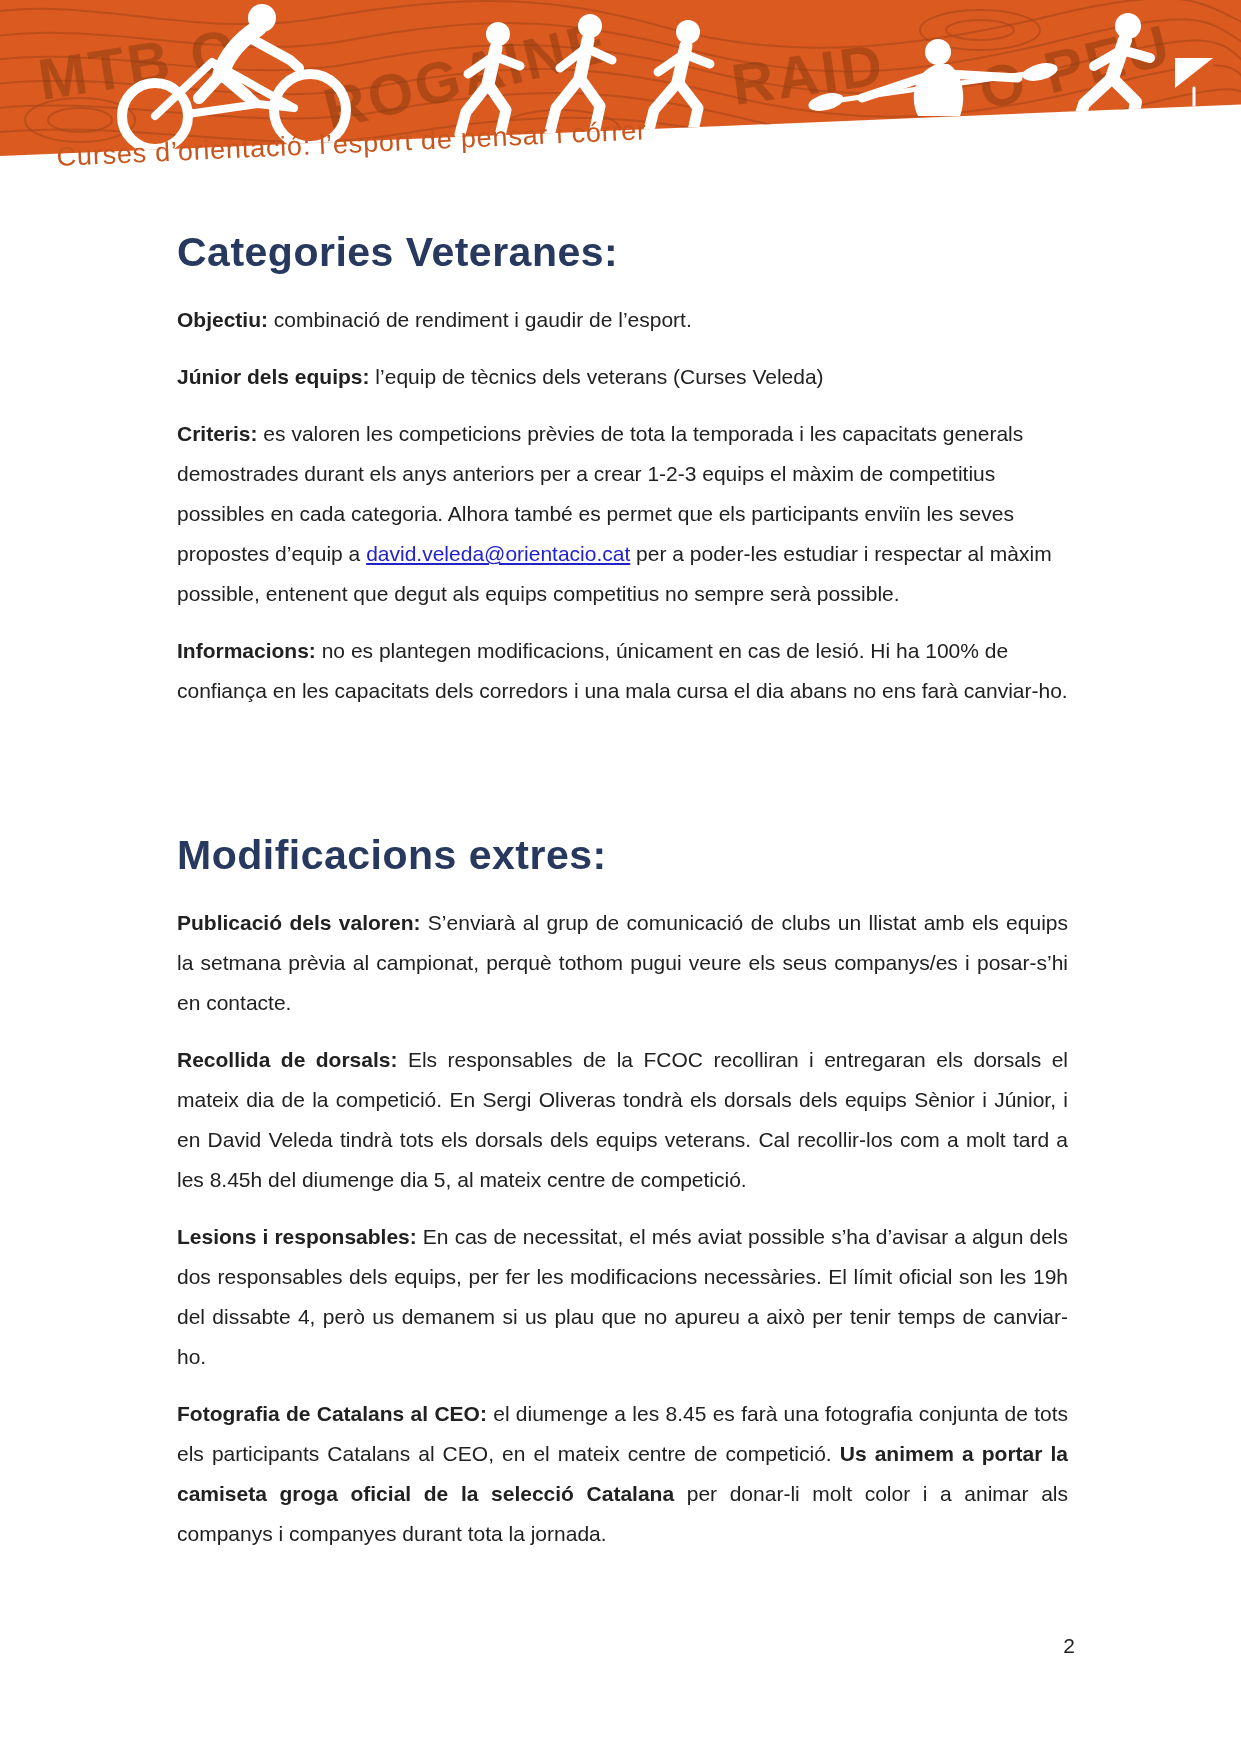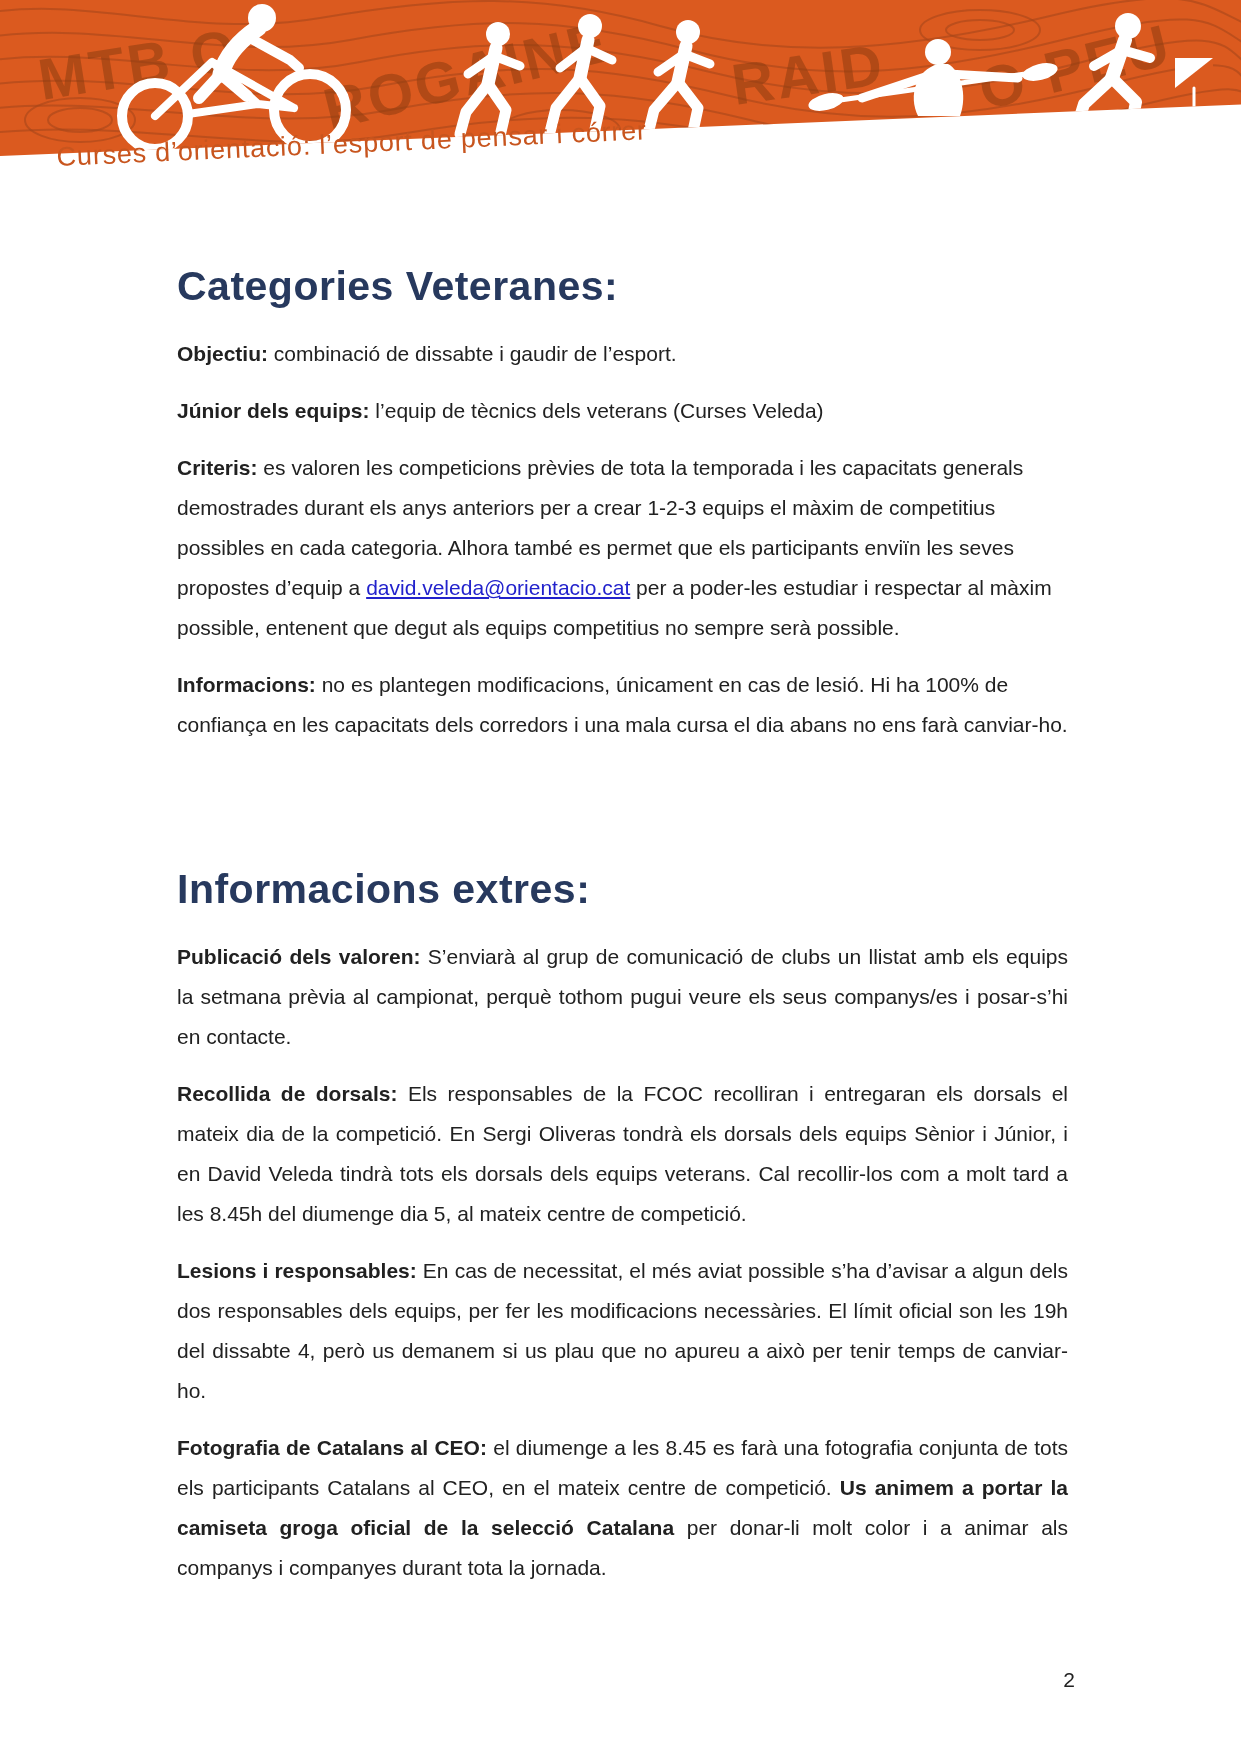--- a/index.html
+++ b/index.html
@@ -33,21 +33,21 @@
   .tagline{
     position:absolute;left:56px;top:142px;
     transform:rotate(-2.6deg);transform-origin:left top;
     color:var(--tagline);font-size:27px;letter-spacing:.8px;white-space:nowrap;
   }
   .content{padding:0 173px 0 177px;}
   .section-heading{
     font-size:41px;line-height:48px;font-weight:bold;color:var(--heading);
     margin:0 0 24px 0;letter-spacing:.5px;
   }
-  #heading-1{margin-top:62px;}
+  #heading-1{margin-top:28px;}
   #heading-2{margin-top:120px;}
   p.doc{font-size:21px;line-height:40px;margin:0 0 17px 0;}
   .sec-justify p.doc{text-align:justify;}
   .b{font-weight:bold;}
   a.email-link{color:var(--link);}
   .footer{
     margin-top:80px;padding:0 166px 0 177px;text-align:right;
     font-size:21px;line-height:24px;
   }
 </style>
@@ -142,28 +142,28 @@
       </g>
     </svg>
   </div>
   <div class="tagline">Curses d’orientació: l’esport de pensar i córrer</div>
 </div>
 
 <div class="content">
 
   <div class="sec-left">
     <h1 class="section-heading" id="heading-1">Categories Veteranes:</h1>
-    <p class="doc"><span class="b">Objectiu:</span><span> combinació de dissabte i gaudir de l’esport.</span></p>
+    <p class="doc"><span class="b">Objectiu:</span><span> combinació de rendiment i gaudir de l’esport.</span></p>
     <p class="doc"><span class="b">Júnior dels equips:</span><span> l’equip de tècnics dels veterans (Curses Veleda)</span></p>
     <p class="doc"><span class="b">Criteris:</span><span> es valoren les competicions prèvies de tota la temporada i les capacitats generals demostrades durant els anys anteriors per a crear 1-2-3 equips el màxim de competitius possibles en cada categoria. Alhora també es permet que els participants enviïn les seves propostes d’equip a </span><a href="#" class="email-link">david.veleda@orientacio.cat</a><span> per a poder-les estudiar i respectar al màxim possible, entenent que degut als equips competitius no sempre serà possible.</span></p>
     <p class="doc"><span class="b">Informacions:</span><span> no es plantegen modificacions, únicament en cas de lesió. Hi ha 100% de confiança en les capacitats dels corredors i una mala cursa el dia abans no ens farà canviar-ho.</span></p>
   </div>
 
   <div class="sec-justify">
-    <h1 class="section-heading" id="heading-2">Informacions extres:</h1>
+    <h1 class="section-heading" id="heading-2">Modificacions extres:</h1>
     <p class="doc"><span class="b">Publicació dels valoren:</span><span> S’enviarà al grup de comunicació de clubs un llistat amb els equips la setmana prèvia al campionat, perquè tothom pugui veure els seus companys/es i posar-s’hi en contacte.</span></p>
     <p class="doc"><span class="b">Recollida de dorsals:</span><span> Els responsables de la FCOC recolliran i entregaran els dorsals el mateix dia de la competició. En Sergi Oliveras tondrà els dorsals dels equips Sènior i Júnior, i en David Veleda tindrà tots els dorsals dels equips veterans. Cal recollir-los com a molt tard a les 8.45h del diumenge dia 5, al mateix centre de competició.</span></p>
     <p class="doc"><span class="b">Lesions i responsables:</span><span> En cas de necessitat, el més aviat possible s’ha d’avisar a algun dels dos responsables dels equips, per fer les modificacions necessàries. El límit oficial son les 19h del dissabte 4, però us demanem si us plau que no apureu a això per tenir temps de canviar-ho.</span></p>
     <p class="doc"><span class="b">Fotografia de Catalans al CEO:</span><span> el diumenge  a les 8.45 es farà una fotografia conjunta de tots els participants Catalans al CEO, en el mateix centre de competició. </span><span class="b">Us animem a portar la camiseta groga oficial de la selecció Catalana</span><span> per donar-li molt color i a animar als companys i companyes durant tota la jornada.</span></p>
   </div>
 
 </div>
 
 <div class="footer">
   <span>2</span>

